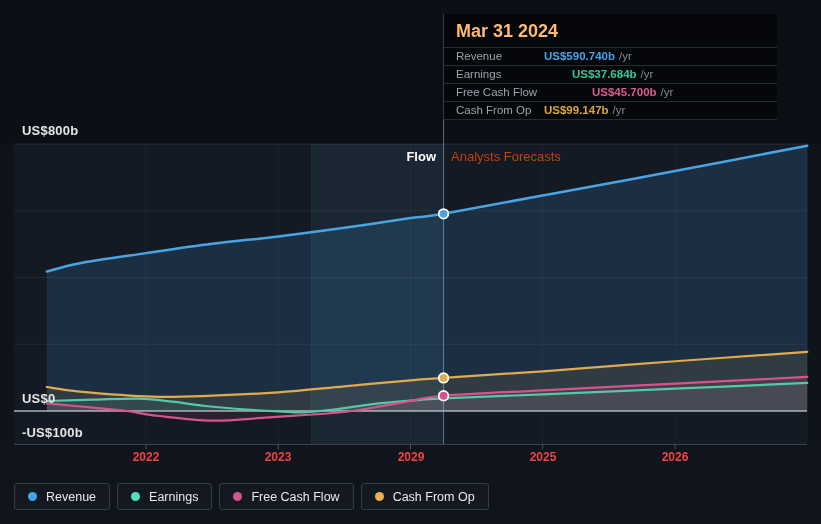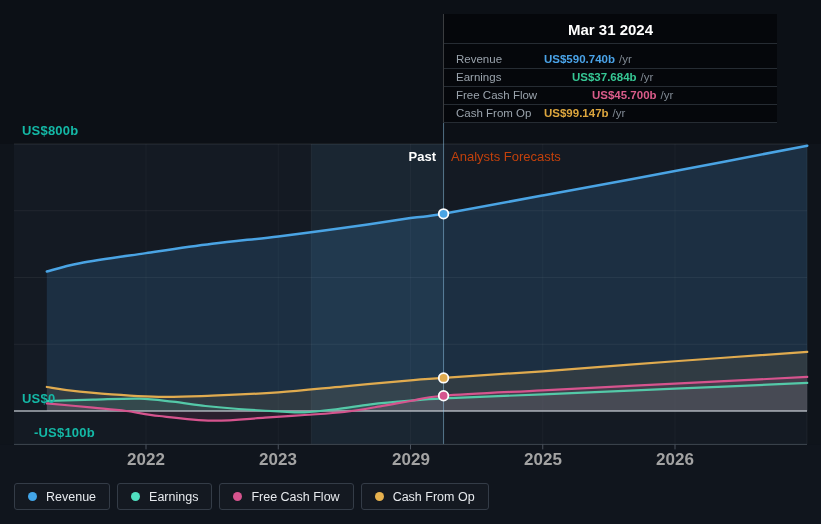--- a/index.html
+++ b/index.html
@@ -1,28 +1,28 @@
 <!DOCTYPE html>
 <html><head>
 <meta charset="utf-8">
 <style>
   html,body{margin:0;padding:0;background:#0f141b;}
   .root{position:relative;width:821px;height:524px;overflow:hidden;
         font-family:"Liberation Sans","DejaVu Sans",sans-serif;background:#0f141b;}
   svg{position:absolute;left:0;top:0;}
-  .lbl{position:absolute;color:#14b8a6;font-size:13px;font-weight:600;letter-spacing:.2px;}
+  .lbl{position:absolute;color:#e5e5e5;font-size:13px;font-weight:600;letter-spacing:.2px;}
   .y800{left:22px;top:123px;}
   .y0{left:22px;top:391px;}
-  .ym100{left:34px;top:425px;}
-  .xlab{position:absolute;top:450px;transform:translateX(-50%);color:#a3a3a3;font-size:17px;font-weight:600;}
+  .ym100{left:22px;top:425px;}
+  .xlab{position:absolute;top:450px;transform:translateX(-50%);color:#ef4444;font-size:12px;font-weight:600;}
   .past{position:absolute;left:0;top:149px;width:436px;text-align:right;color:#ffffff;font-size:13px;font-weight:700;}
   .fcst{position:absolute;left:451px;top:149px;color:#c2410c;font-size:13px;font-weight:400;text-align:center;}
   .tooltip{position:absolute;left:443px;top:14px;width:333px;background:#05070b;z-index:5;
            border-left:1px solid rgba(255,255,255,.22);border-bottom:1px solid #262c33;}
-  .tt-title{padding:7px 12px 5px 12px;color:#ffffff;font-size:15px;font-weight:700;text-align:center;}
+  .tt-title{padding:7px 12px 5px 12px;color:#fdba74;font-size:18px;font-weight:700;}
   .tt-row{display:flex;align-items:baseline;padding:2px 12px 3px 12px;border-top:1px solid #262c33;font-size:11.5px;}
   .tt-label{flex:0 0 88px;color:#9aa3ac;}
   .tt-val{font-weight:700;}
   .tt-suffix{color:#818a94;margin-left:4px;font-weight:400;text-align:center;}
   .legend{position:absolute;left:14px;top:483px;display:flex;gap:7px;z-index:4;}
   .leg-item{display:inline-flex;align-items:center;height:25px;padding:0 13px;border:1px solid #343c47;
             border-radius:3px;background:rgba(255,255,255,.02);color:#e6e9ed;font-size:12.5px;cursor:pointer;}
   .leg-dot{width:9px;height:9px;border-radius:50%;margin-right:9px;}
 </style>
 </head>
@@ -72,28 +72,28 @@
   <div class="lbl ym100">-US$100b</div>
 
   <div>
     <span class="xlab" style="left:146px">2022</span>
     <span class="xlab" style="left:278px">2023</span>
     <span class="xlab" style="left:411px">2029</span>
     <span class="xlab" style="left:543px">2025</span>
     <span class="xlab" style="left:675px">2026</span>
   </div>
 
-  <div class="past">Past</div>
+  <div class="past">Flow</div>
   <div class="fcst">Analysts Forecasts</div>
 
   <div class="tooltip">
     <div class="tt-title">Mar 31 2024</div>
     <div class="tt-row">
       <span class="tt-label">Revenue</span>
-      <span class="tt-val" style="color: rgb(74, 163, 232); margin-top: 7px;">US$590.740b</span>
+      <span class="tt-val" style="color: rgb(74, 163, 232);">US$590.740b</span>
       <span class="tt-suffix">/yr</span>
     </div>
     <div class="tt-row">
       <span class="tt-label">Earnings</span>
       <span class="tt-val" style="color: rgb(54, 199, 148); padding-left: 28px;">US$37.684b</span>
       <span class="tt-suffix">/yr</span>
     </div>
     <div class="tt-row">
       <span class="tt-label">Free Cash Flow</span>
       <span class="tt-val" style="color: rgb(218, 92, 138); padding-left: 48px;">US$45.700b</span>

